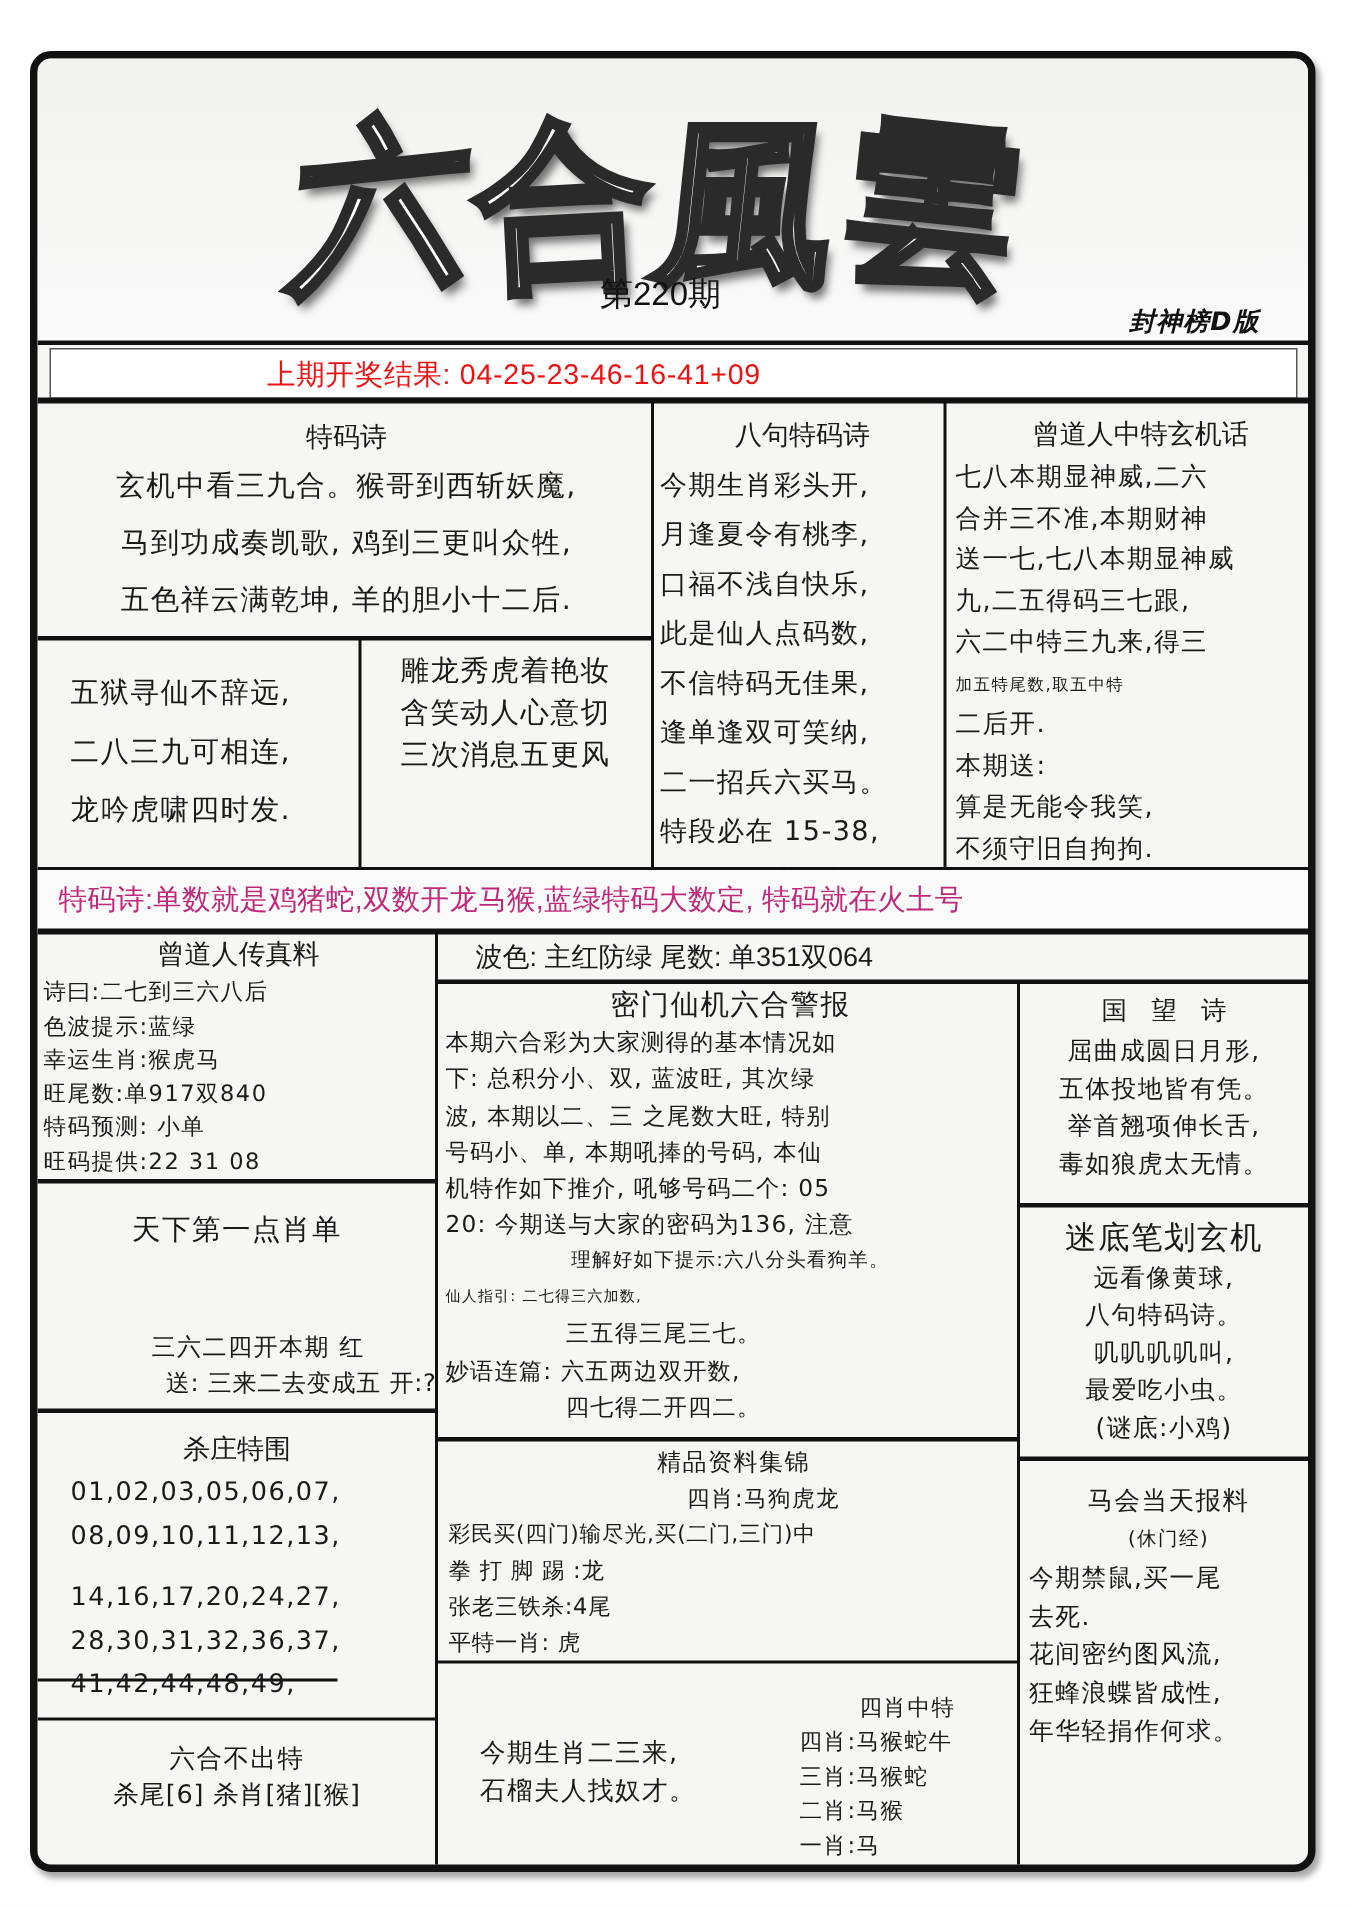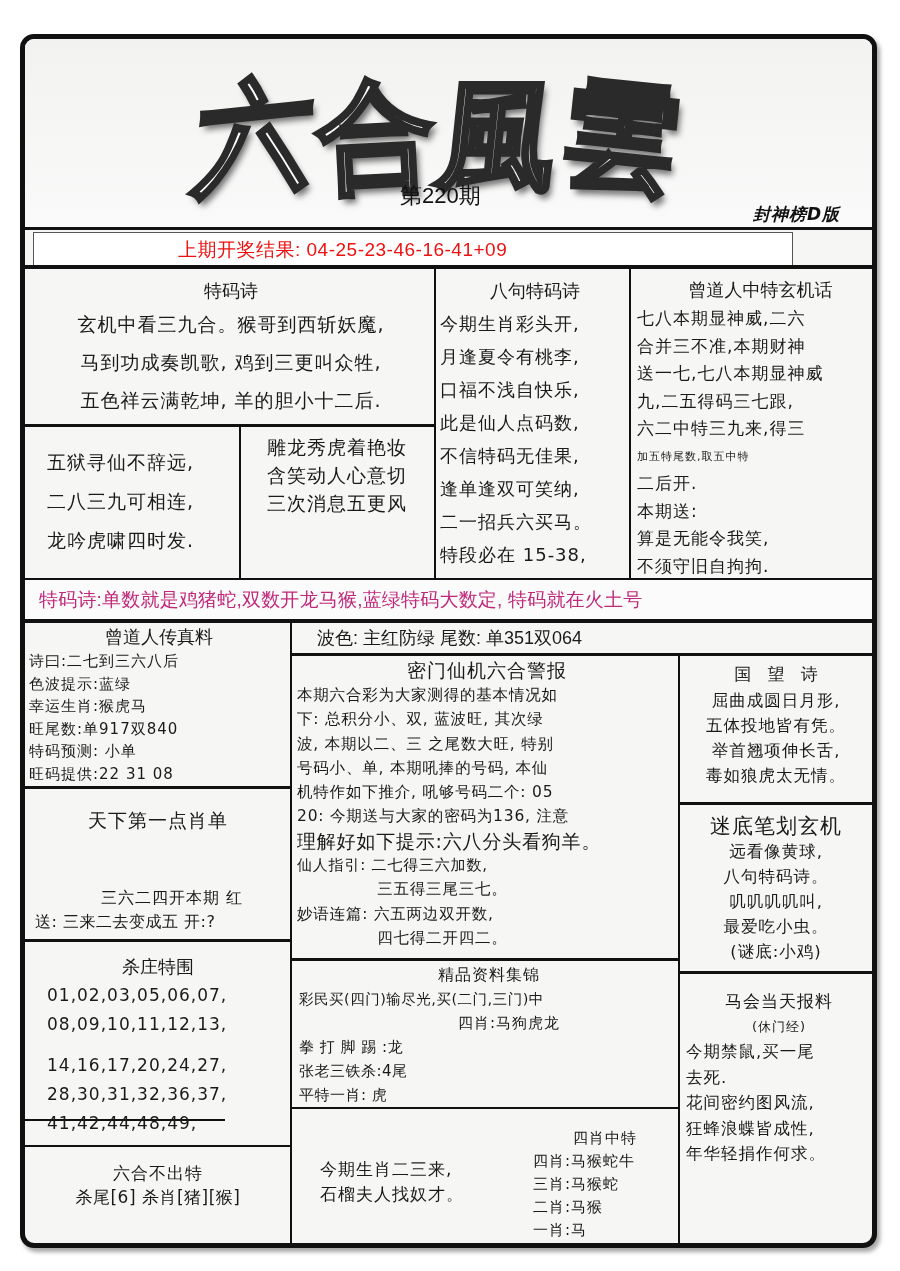--- a/index.html
+++ b/index.html
@@ -26,21 +26,21 @@
     transform: skewX(-6deg);
     display: inline-block;
   }
   .banner .t-char:nth-child(1) { transform: rotate(-6deg) skewX(-10deg); margin-top: 30px; }
   .banner .t-char:nth-child(2) { transform: rotate(-3deg); }
   .banner .t-char:nth-child(4) { transform: rotate(6deg); margin-top: 20px; }
   .banner .issue { position: absolute; left: 375px; top: 142px; font-family: "Liberation Sans", sans-serif; font-size: 22px; color: #111; }
   .banner .edition { position: absolute; right: 32px; top: 164px; font-size: 17px; font-style: italic; font-weight: bold; color: #111; letter-spacing: 1px; }
   .banner .divider { position: absolute; left: 0; top: 188px; width: 847px; height: 3px; background: #111; }
 
-  .result-row { position: absolute; left: 8px; top: 193px; width: 760px; height: 34px; border: 1px solid #555; background: #fff; }
+  .result-row { position: absolute; left: 8px; top: 193px; width: 832px; height: 34px; border: 1px solid #555; background: #fff; }
   .result-row span { position: absolute; left: 144px; top: 4px; font-family: "Liberation Sans", sans-serif; font-size: 19px; color: #ee1111; letter-spacing: 0.5px; }
 
   .hline { position: absolute; background: #111; }
   .vline { position: absolute; background: #111; }
 
   .cell { position: absolute; text-align: center; font-family: "DejaVu Sans", sans-serif; }
   .cell .h { font-size: 18px; color: #1a1a1a; }
   .cell .l { font-size: 18px; color: #1a1a1a; white-space: nowrap; }
 
   .pink-row { position: absolute; left: 0; top: 541px; width: 847px; height: 40px; background: #fbfbfb; }
@@ -149,21 +149,21 @@
     <div class="l" style="font-size:15px;line-height:22.5px;letter-spacing:1px;">旺码提供:22 31 08</div>
   </div>
 
   <div class="cell" style="left:0;top:768px;width:266px;">
     <div class="l" style="font-size:19px;line-height:26px;letter-spacing:1px;">天下第一点肖单</div>
   </div>
   <div class="cell left-text" style="left:76px;top:848px;width:190px;">
     <div class="l" style="font-size:16px;line-height:22px;letter-spacing:1px;">三六二四开本期 红</div>
   </div>
   <div class="cell left-text" style="left:10px;top:872px;width:256px;">
-    <div class="l" style="font-size:16px;line-height:22px;letter-spacing:0.5px;">送: 三来二去变成五   开:?</div>
+    <div class="l" style="font-size:16px;line-height:22px;letter-spacing:0.5px;text-align:right;">送: 三来二去变成五   开:?</div>
   </div>
 
   <div class="cell left-text" style="left:22px;top:914px;width:240px;">
     <div class="l" style="text-align:center;font-size:18px;line-height:28px;padding-right:18px;">杀庄特围</div>
     <div class="l" style="font-size:17px;line-height:29px;letter-spacing:1px;">01,02,03,05,06,07,</div>
     <div class="l" style="font-size:17px;line-height:29px;letter-spacing:1px;">08,09,10,11,12,13,</div>
     <div class="l" style="font-size:17px;line-height:29px;letter-spacing:1px;margin-top:12px;">14,16,17,20,24,27,</div>
     <div class="l" style="font-size:17px;line-height:29px;letter-spacing:1px;">28,30,31,32,36,37,</div>
     <div class="l" style="font-size:17px;line-height:29px;letter-spacing:1px;">41,42,44,48,49,</div>
   </div>
@@ -178,31 +178,31 @@
   </div>
 
   <div class="cell left-text" style="left:272px;top:618px;width:380px;">
     <div class="l" style="text-align:center;font-size:19px;line-height:26px;letter-spacing:1px;">密门仙机六合警报</div>
     <div class="l" style="font-size:15.5px;line-height:24.3px;letter-spacing:0.8px;">本期六合彩为大家测得的基本情况如</div>
     <div class="l" style="font-size:15.5px;line-height:24.3px;letter-spacing:0.8px;">下: 总积分小、双, 蓝波旺, 其次绿</div>
     <div class="l" style="font-size:15.5px;line-height:24.3px;letter-spacing:0.8px;">波, 本期以二、三 之尾数大旺, 特别</div>
     <div class="l" style="font-size:15.5px;line-height:24.3px;letter-spacing:0.8px;">号码小、单, 本期吼捧的号码, 本仙</div>
     <div class="l" style="font-size:15.5px;line-height:24.3px;letter-spacing:0.8px;">机特作如下推介, 吼够号码二个: 05</div>
     <div class="l" style="font-size:15.5px;line-height:24.3px;letter-spacing:0.8px;">20: 今期送与大家的密码为136, 注意</div>
-    <div class="l" style="font-size:19px;line-height:24.3px;letter-spacing:0.8px;">理解好如下提示:六八分头看狗羊。</div>
-    <div class="l" style="font-size:15px;line-height:24.3px;letter-spacing:0.8px;white-space:pre;">仙人指引: 二七得三六加数,</div>
+    <div class="l" style="font-size:13px;line-height:24.3px;letter-spacing:0.8px;text-align:center;">理解好如下提示:六八分头看狗羊。</div>
+    <div class="l" style="font-size:10px;line-height:24.3px;letter-spacing:0.8px;white-space:pre;">仙人指引: 二七得三六加数,</div>
     <div class="l" style="font-size:15.5px;line-height:24.3px;letter-spacing:0.8px;white-space:pre;">              三五得三尾三七。</div>
     <div class="l" style="font-size:15.5px;line-height:24.3px;letter-spacing:0.8px;white-space:pre;">妙语连篇: 六五两边双开数,</div>
     <div class="l" style="font-size:15.5px;line-height:24.3px;letter-spacing:0.8px;white-space:pre;">              四七得二开四二。</div>
   </div>
 
   <div class="cell left-text" style="left:274px;top:924px;width:380px;">
     <div class="l" style="text-align:center;font-size:16px;line-height:24px;letter-spacing:1px;">精品资料集锦</div>
+    <div class="l" style="text-align:center;font-size:15px;line-height:24px;letter-spacing:1px;padding-left:40px;">四肖:马狗虎龙</div>
     <div class="l" style="font-size:14.5px;line-height:24px;letter-spacing:0.5px;">彩民买(四门)输尽光,买(二门,三门)中</div>
-    <div class="l" style="text-align:center;font-size:15px;line-height:24px;letter-spacing:1px;padding-left:40px;">四肖:马狗虎龙</div>
     <div class="l" style="font-size:15px;line-height:24px;letter-spacing:0.5px;">拳 打 脚 踢 :龙</div>
     <div class="l" style="font-size:15px;line-height:24px;letter-spacing:0.5px;">张老三铁杀:4尾</div>
     <div class="l" style="font-size:15px;line-height:24px;letter-spacing:0.5px;">平特一肖: 虎</div>
   </div>
 
   <div class="cell left-text" style="left:295px;top:1118px;width:200px;">
     <div class="l" style="font-size:17px;line-height:25px;letter-spacing:1px;">今期生肖二三来,</div>
     <div class="l" style="font-size:17px;line-height:25px;letter-spacing:1px;">石榴夫人找奴才。</div>
   </div>
   <div class="cell left-text" style="left:508px;top:1088px;width:145px;">

